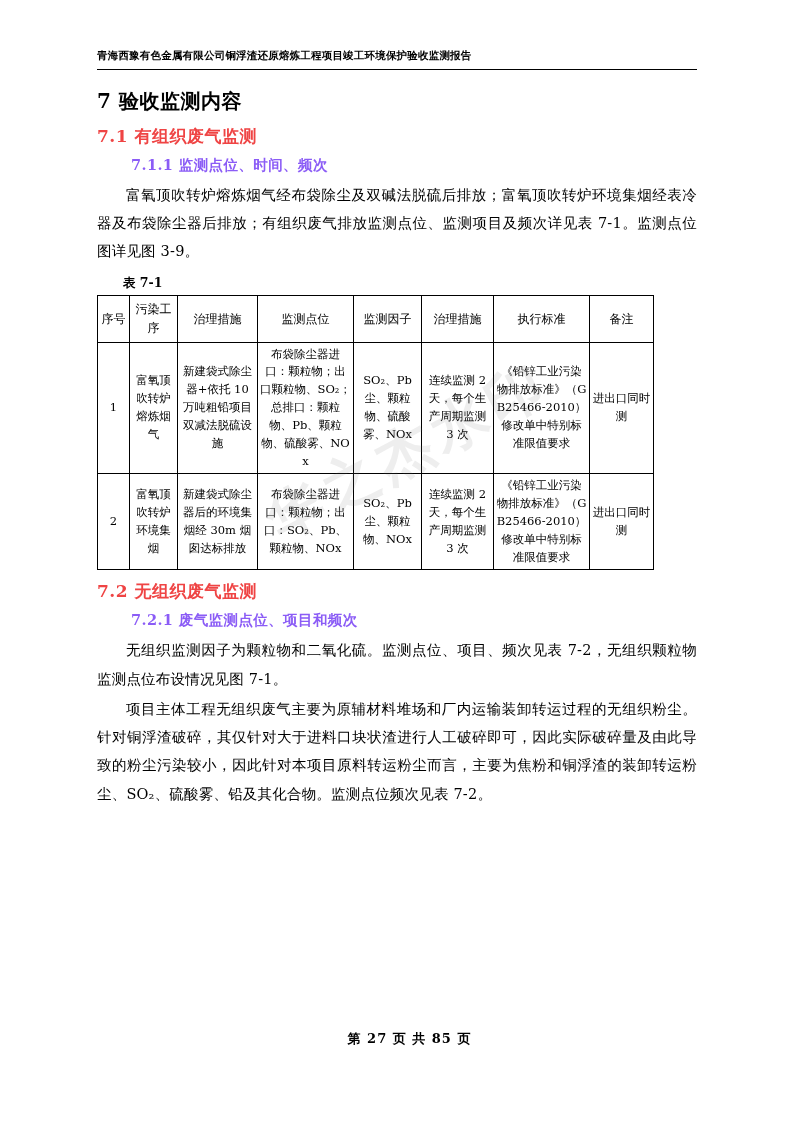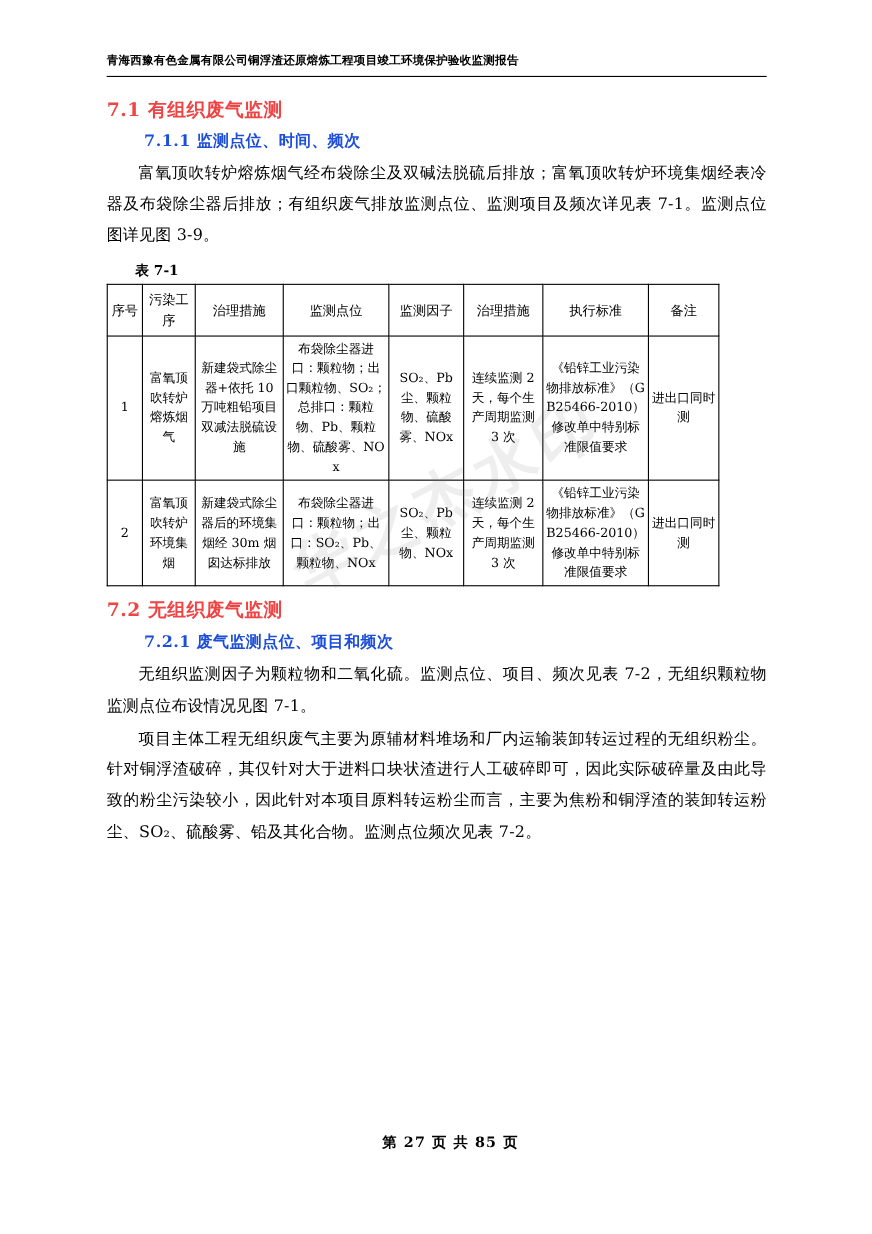--- a/index.html
+++ b/index.html
@@ -54,21 +54,21 @@
     font-weight: bold;
     margin: 10px 0 8px 0;
     color: #ef4444;
     letter-spacing: 0.5px;
   }
   h3.sec {
     font-family: "DejaVu Serif", serif;
     font-size: 14.5px;
     font-weight: bold;
     margin: 8px 0 6px 34px;
-    color: #1d4ed8;
+    color: #8b5cf6;
     letter-spacing: 0.4px;
   }
   p.body {
     font-family: "DejaVu Serif", serif;
     font-size: 14.5px;
     line-height: 1.95;
     margin: 0 0 2px 0;
     text-align: justify;
     text-indent: 2em;
     color: #000;
@@ -147,20 +147,21 @@
 
 <div class="page">
 
   <div class="watermark">华之杰水印</div>
 
   <div class="content">
 
     <div class="header-line">青海西豫有色金属有限公司铜浮渣还原熔炼工程项目竣工环境保护验收监测报告</div>
     <div class="header-rule"></div>
 
+    <h1 class="sec">7 验收监测内容</h1>
 
     <h2 class="sec">7.1 有组织废气监测</h2>
 
     <h3 class="sec">7.1.1 监测点位、时间、频次</h3>
 
     <p class="body">富氧顶吹转炉熔炼烟气经布袋除尘及双碱法脱硫后排放；富氧顶吹转炉环境集烟经表冷器及布袋除尘器后排放；有组织废气排放监测点位、监测项目及频次详见表 7-1。监测点位图详见图 3-9。</p>
 
     <div class="table-caption">
       <span>表 7-1</span>
     </div>

